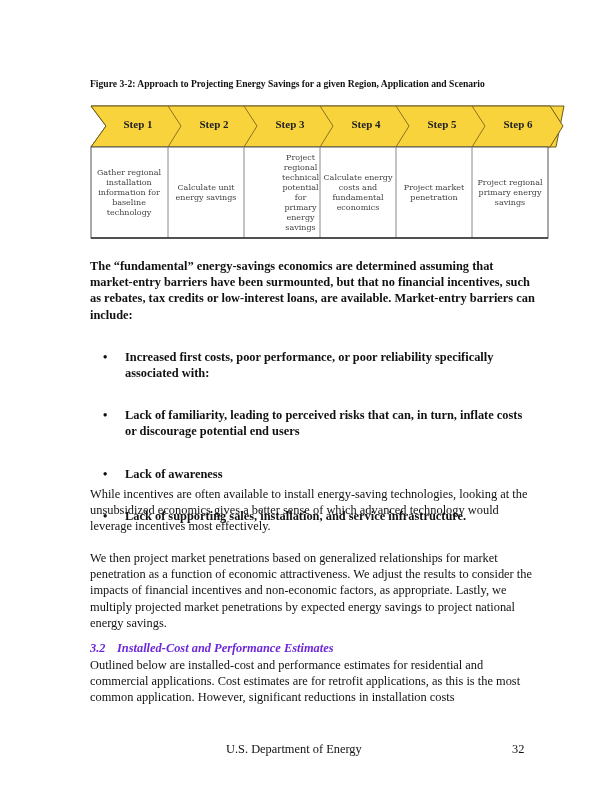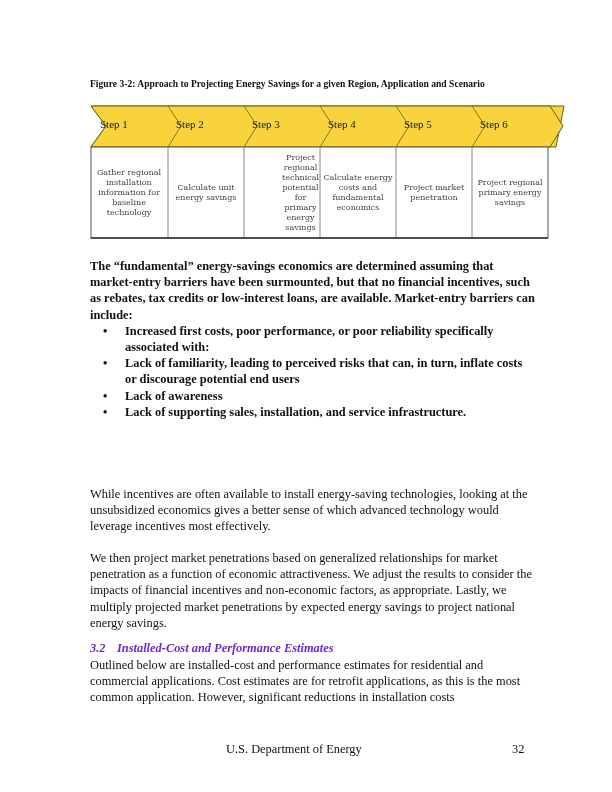--- a/index.html
+++ b/index.html
@@ -2,30 +2,30 @@
 <html><head>
 <meta charset="utf-8">
 <style>
   html, body { margin: 0; padding: 0; background: #ffffff; }
   body { width: 612px; height: 792px; position: relative; overflow: hidden;
          font-family: "Liberation Serif", "DejaVu Serif", serif; color: #111; }
   .caption { position: absolute; left: 90px; top: 77px; width: 440px;
              font-size: 9.6px; font-weight: bold; line-height: 13px; }
   .diagram { position: absolute; left: 86px; top: 104px; width: 480px; height: 140px; }
   .diagram svg { position: absolute; left: 0; top: 0; }
-  .step-label { position: absolute; top: 14px; width: 76px; 
-                font-size: 11px; font-weight: normal; color: #222; }
+  .step-label { position: absolute; top: 14px; width: 76px; text-align: center;
+                font-size: 11px; font-weight: bold; color: #222; }
   .box { position: absolute; top: 44px; height: 90px; width: 76px;
          display: flex; align-items: center; justify-content: center;
          text-align: center; font-size: 8px; line-height: 10px; color: #444;
          font-family: "DejaVu Serif", serif; padding: 0 3px; box-sizing: border-box; }
   .body-text { position: absolute; left: 90px; width: 445px; font-size: 12.4px; line-height: 16.2px; }
   p { margin: 0; }
   ul.bullets { list-style: none; margin: 0; padding: 0; }
-  ul.bullets > li { position: relative; padding-left: 35px; }
+  ul.bullets > li { position: relative; padding-left: 35px; margin-top: 26px; }
   ul.bullets > li::before { content: "\2022"; position: absolute; left: 13px; top: 0; }
   ul.dashes { list-style: none; margin: 0; padding: 0; }
   ul.dashes > li { position: relative; padding-left: 23px; }
   ul.dashes > li::before { content: "-"; position: absolute; left: 2px; }
   .section-heading { position: absolute; left: 90px; top: 641px; font-size: 12.4px;
                      font-style: italic; font-weight: bold; color: #6d28d9; }
   .section-heading .num { display: inline-block; width: 27px; }
   .footer { position: absolute; top: 742px; font-size: 12.4px; }
 </style>
 </head>

